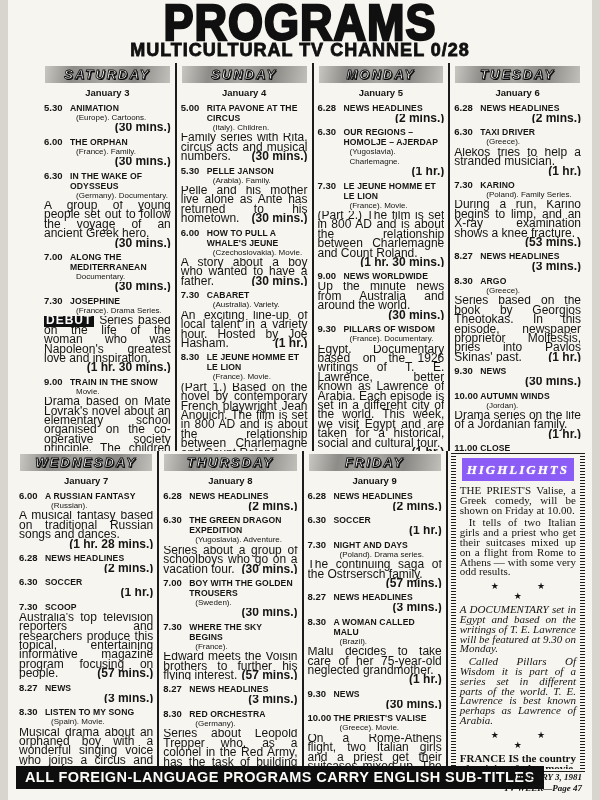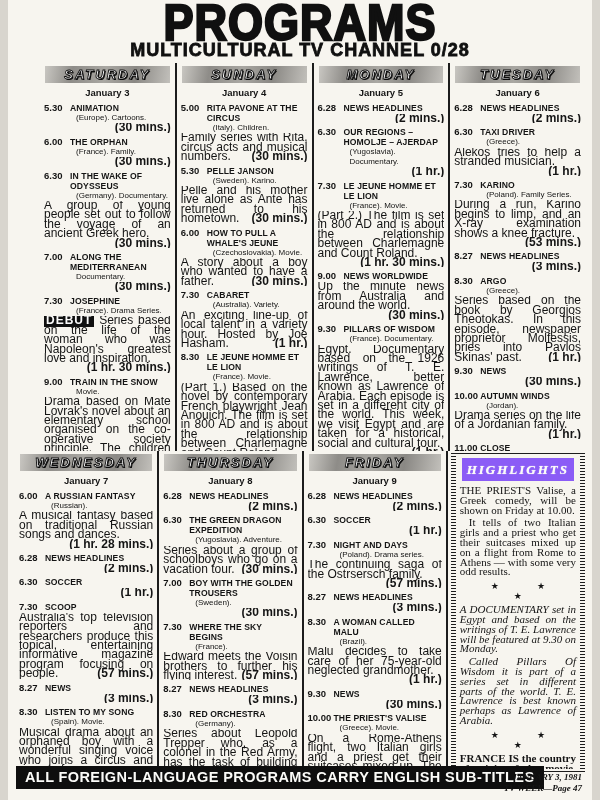--- a/index.html
+++ b/index.html
@@ -145,21 +145,21 @@
       <span class="l-title">RITA PAVONE AT THE CIRCUS</span>
     </div>
     <div class="l-sub">(Italy). Children.</div>
     <div class="l-desc"><span class="desc-text">Family series with Rita, circus acts and musical numbers.</span><span class="l-dur">(30 mins.)</span></div>
   </div>
           <div class="listing">
     <div class="l-head">
       <span class="l-time">5.30</span>
       <span class="l-title">PELLE JANSON</span>
     </div>
-    <div class="l-sub">(Sweden). Karino.</div>
+    <div class="l-sub">(Arabia). Family.</div>
     <div class="l-desc"><span class="desc-text">Pelle and his mother live alone as Ante has returned to his hometown.</span><span class="l-dur">(30 mins.)</span></div>
   </div>
           <div class="listing">
     <div class="l-head">
       <span class="l-time">6.00</span>
       <span class="l-title">HOW TO PULL A WHALE'S JEUNE</span>
     </div>
     <div class="l-sub">(Czechoslovakia). Movie.</div>
     <div class="l-desc"><span class="desc-text">A story about a boy who wanted to have a father.</span><span class="l-dur">(30 mins.)</span></div>
   </div>
@@ -202,21 +202,21 @@
 
     <div class="l-desc">
               <span class="l-dur">(2 mins.)</span>
             </div>
   </div>
           <div class="listing">
     <div class="l-head">
       <span class="l-time">6.30</span>
       <span class="l-title">OUR REGIONS – HOMOLJE – AJERDAP</span>
     </div>
-    <div class="l-sub">(Yugoslavia). Documentary.</div>
+    <div class="l-sub">(Yugoslavia). Charlemagne.</div>
     <div class="l-desc">
               <span class="l-dur">(1 hr.)</span>
             </div>
   </div>
           <div class="listing">
     <div class="l-head">
       <span class="l-time">7.30</span>
       <span class="l-title">LE JEUNE HOMME ET LE LION</span>
     </div>
     <div class="l-sub">(France). Movie.</div>

